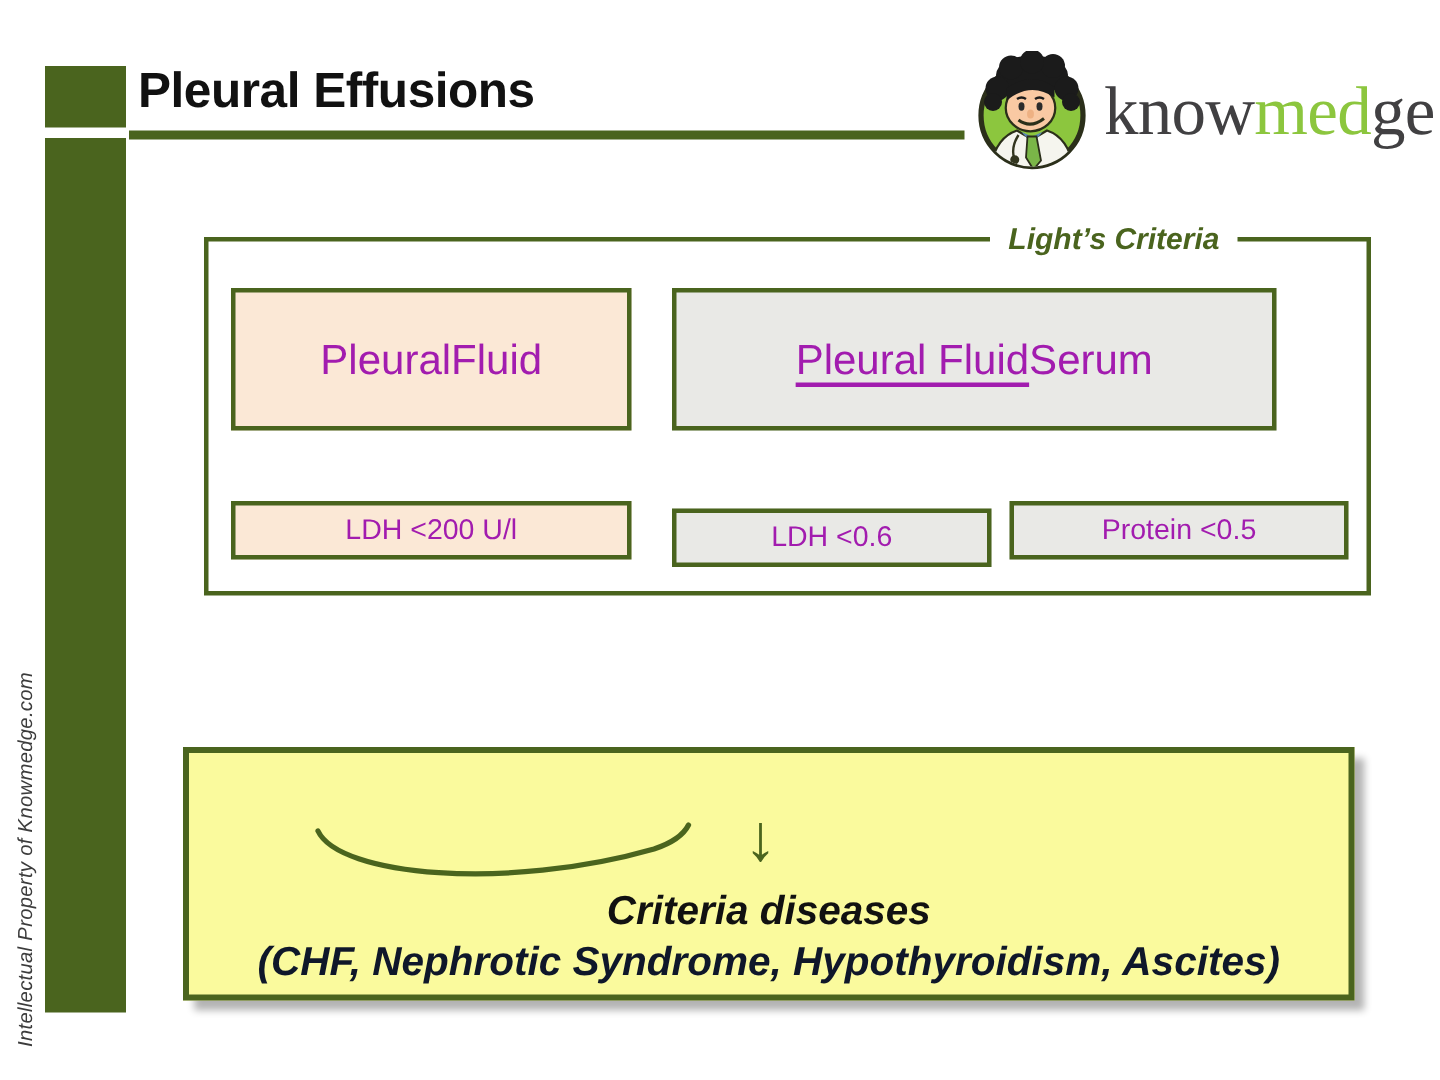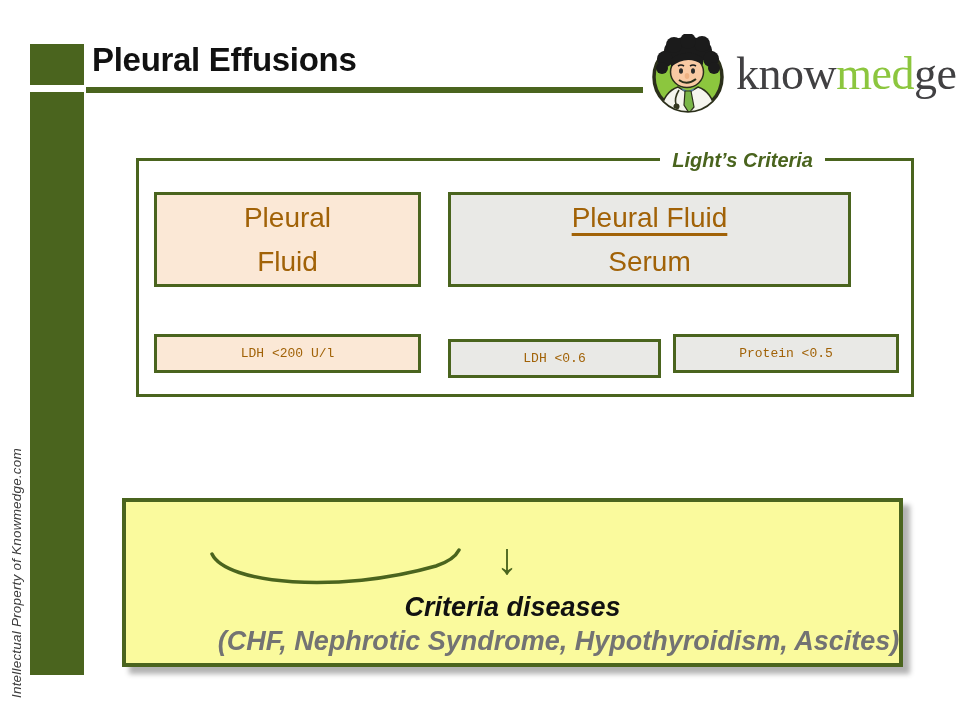--- a/index.html
+++ b/index.html
@@ -25,27 +25,27 @@
   .criteria-box{
     position:absolute;left:125px;top:158px;width:778px;height:239px;
     box-sizing:border-box;border:3px solid #4a641e;margin-left:11px;
   }
   .criteria-label{
     position:absolute;top:-16px;right:86px;background:#ffffff;padding:0 12px;
     font-size:20px;font-weight:bold;font-style:italic;color:#4a641e;line-height:30px;
   }
   .cbox{
     position:absolute;box-sizing:border-box;border:3px solid #4a641e;
-    display:flex;flex-direction:column;align-items:center;justify-content:center;
-    text-align:center;color:#a16207;
+    display:flex;flex-direction:row;align-items:center;justify-content:center;
+    text-align:center;color:#a21caf;
   }
   .cbox.peach{background:#fbe8d6;}
   .cbox.gray{background:#e9e9e6;}
   .cbox.big{font-size:28px;line-height:44px;}
-  .cbox.small{font-size:13px;line-height:24px;font-family:Liberation Mono, monospace;}
+  .cbox.small{font-size:19px;line-height:24px;}
   .box-pleural{left:15px;top:31px;width:267px;height:95px;}
   .box-ratio{left:309px;top:31px;width:403px;height:95px;}
   .box-ldh-abs{left:15px;top:173px;width:267px;height:39px;}
   .box-ldh-ratio{left:309px;top:178px;width:213px;height:39px;}
   .box-protein{left:534px;top:173px;width:226px;height:39px;}
   .underlined{text-decoration:underline;text-decoration-thickness:2.5px;text-underline-offset:6px;}
   
   .conclusion{
     position:absolute;left:122px;top:498px;width:781px;height:169px;box-sizing:border-box;
     background:#fafa9d;border:4px solid #4a641e;box-shadow:7px 7px 5px #b3b3b3;
@@ -58,21 +58,21 @@
   .green-arrow{color:#4a641e;font-style:normal;font-weight:bold;font-size:29px;margin:0 3px 0 16px;}
   .effusion{margin-left:14px;}
   .arc-svg{position:absolute;left:82px;top:46px;}
   .down-arrow{
     position:absolute;left:370px;top:30px;font-size:44px;font-weight:bold;color:#4a641e;
     line-height:54px;font-style:normal;
   }
   .c-line2{position:absolute;left:0;top:88px;width:100%;text-align:center;
     font-size:27px;font-weight:bold;font-style:italic;color:#111;line-height:34px;}
   .c-line3{position:absolute;left:0;top:122px;width:100%;text-align:center;
-    font-size:27px;font-weight:bold;font-style:italic;color:#737373;line-height:34px;margin-left:46px;}
+    font-size:27px;font-weight:bold;font-style:italic;color:#0f172a;line-height:34px;}
 </style>
 </head>
 <body>
 
 <div class="slide">
 
   <div class="accent-square"></div>
   <div class="accent-bar"></div>
 
   <h1 class="title">Pleural Effusions</h1>

